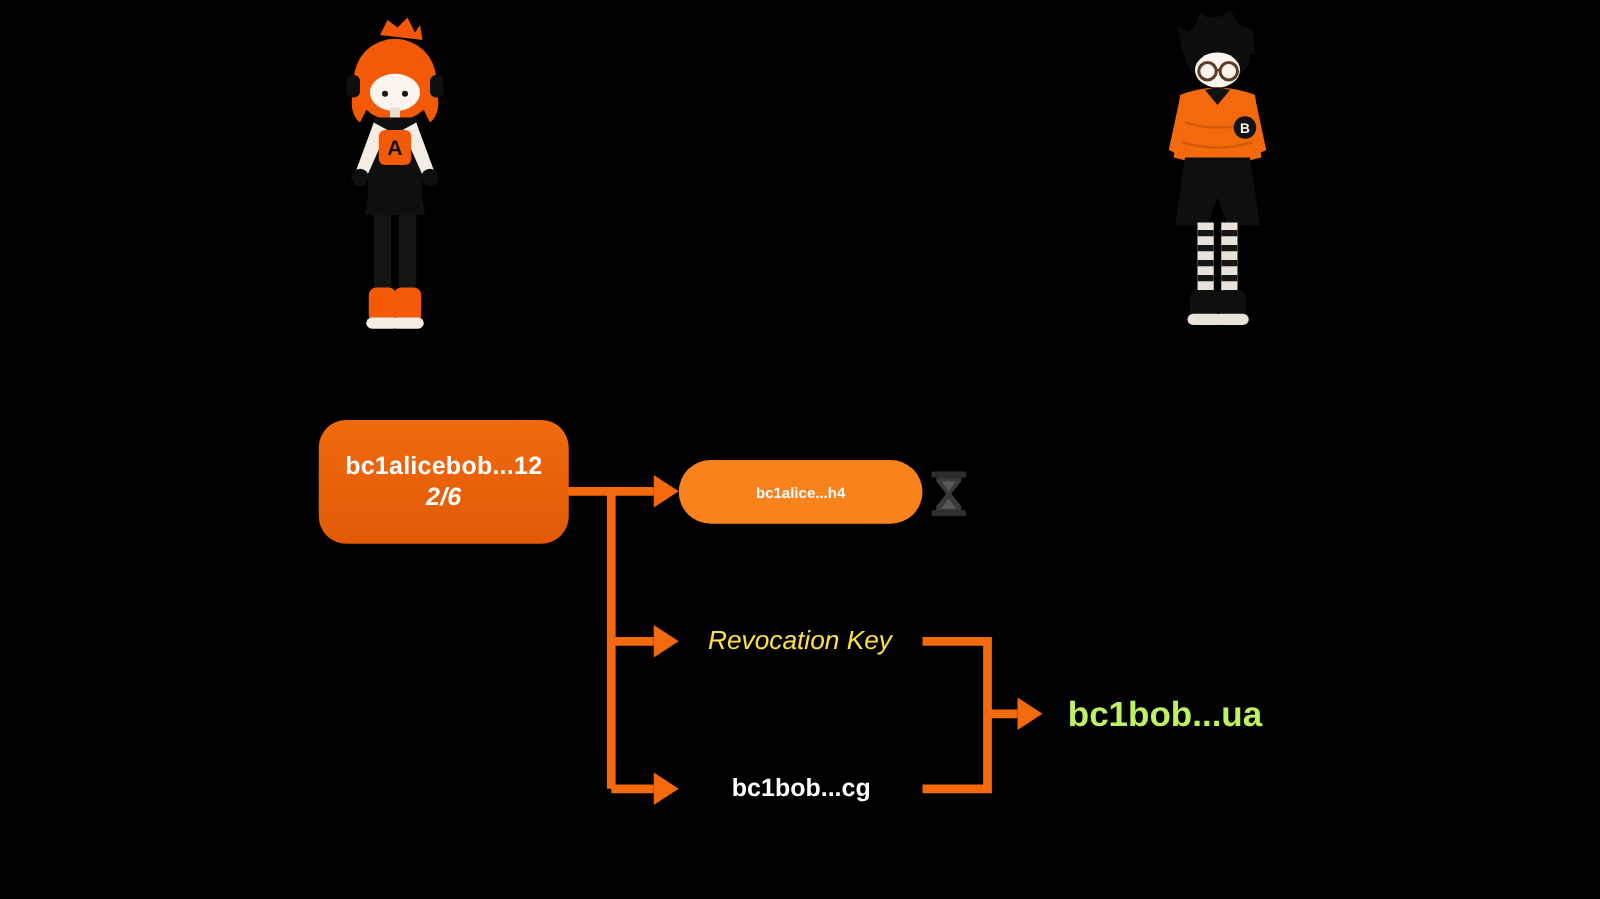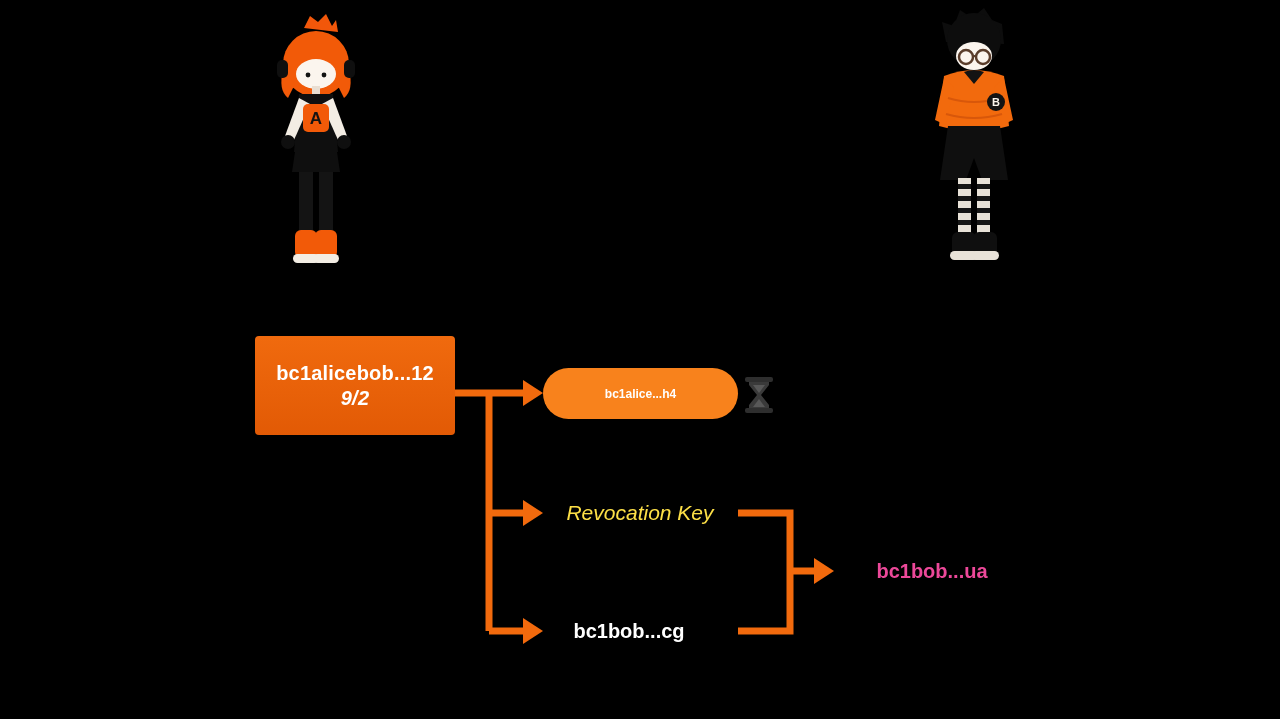--- a/index.html
+++ b/index.html
@@ -9,47 +9,47 @@
     overflow:hidden; font-family:"Liberation Sans", sans-serif;
   }
   .abs { position:absolute; }
 
   .char-alice { left:252px; top:14px; }
   .char-bob   { left:912px; top:6px; }
 
   .connectors { left:0; top:0; width:1280px; height:719px; pointer-events:none; }
 
   .funding-box {
-    left:255px; top:336px; width:200px; height:99px; border-radius:4px;
+    left:255px; top:336px; width:200px; height:99px; border-radius:22px;
     background:linear-gradient(180deg,#f06a0e,#e25a05);
     color:#fff; display:flex; flex-direction:column; align-items:center;
     justify-content:center; gap:2px; font-weight:700; font-size:20px;
     letter-spacing:0.2px;
   }
   .funding-threshold { font-style:italic; }
 
   .pill {
     left:543px; top:368px; width:195px; height:51px; border-radius:26px;
     background:#f8821c; color:#fff; display:flex; align-items:center;
     justify-content:center; font-weight:700; font-size:12px;
   }
 
   .hourglass { left:744px; top:377px; }
 
   .rev-label {
     left:540px; top:499px; width:200px; text-align:center; color:#fde047;
     font-style:italic; font-size:21px; line-height:28px;
   }
   .bobcg-label {
-    left:529px; top:617px; width:200px; text-align:center; color:#fff;
+    left:541px; top:617px; width:200px; text-align:center; color:#fff;
     font-weight:700; font-size:20px; line-height:28px;
   }
   .bobua-label {
-    left:852px; top:558px; width:160px; text-align:center; color:#ec4899;
-    font-weight:700; font-size:20px; line-height:27px;
+    left:852px; top:558px; width:160px; text-align:center; color:#bef264;
+    font-weight:700; font-size:28px; line-height:27px;
   }
 </style>
 </head>
 <body>
 
 <div class="stage">
 
   <svg class="abs char-alice" width="130" height="266" viewBox="0 0 130 266">
     <path d="M52 14 L58 2 L66 8 L74 0 L80 12 L84 6 L86 18 Z" fill="#f2570a"></path>
     <circle cx="64" cy="50" r="33" fill="#f25a08"></circle>
@@ -119,21 +119,21 @@
     <g fill="#F26A0D">
       <path d="M523 380 L523 406 L543 393 Z"></path>
       <path d="M523 500 L523 526 L543 513 Z"></path>
       <path d="M523 618 L523 644 L543 631 Z"></path>
       <path d="M814 558 L814 584 L834 571 Z"></path>
     </g>
   </svg>
 
   <div class="abs funding-box">
     <div>bc1alicebob...12</div>
-    <div class="funding-threshold">9/2</div>
+    <div class="funding-threshold">2/6</div>
   </div>
 
   <div class="abs pill">
     <span>bc1alice...h4</span>
   </div>
 
   <svg class="abs hourglass" width="30" height="36" viewBox="0 0 30 36">
     <rect x="1" y="0" width="28" height="5" rx="2" fill="#2e2e2e"></rect>
     <rect x="1" y="31" width="28" height="5" rx="2" fill="#2e2e2e"></rect>
     <path d="M5 5 h20 v3 l-8 10 l8 10 v3 h-20 v-3 l8 -10 l-8 -10 z" fill="#3a3a3a"></path>

